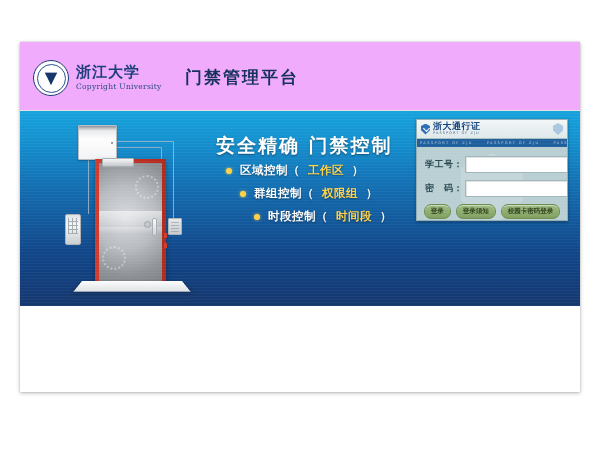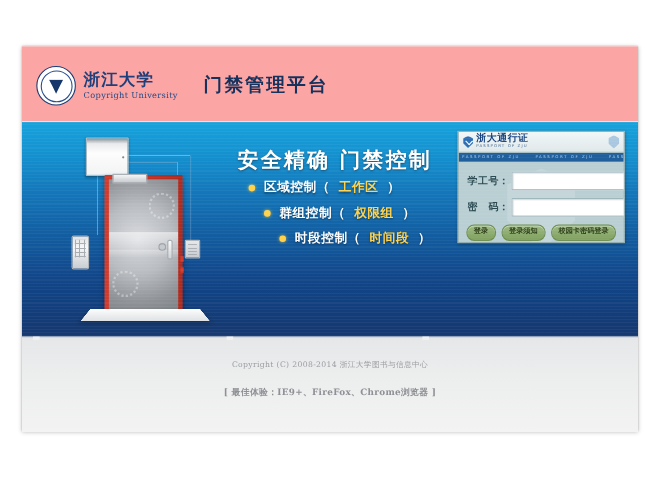--- a/index.html
+++ b/index.html
@@ -10,21 +10,21 @@
   }
   .page{
     position:absolute;left:20px;top:42px;width:560px;height:350px;
     background:#ffffff;
     box-shadow:0 1px 4px rgba(0,0,0,0.28), 0 0 1px rgba(0,0,0,0.25);
     overflow:hidden;
   }
 
   
   .header{
-    position:relative;height:68px;background:#fca5a5;
+    position:relative;height:68px;background:#f0abfc;
     border-bottom:1px solid #e3e3e3;
   }
   .logo-wrap{
     position:absolute;left:13px;top:18px;display:flex;align-items:center;gap:7px;
   }
   .seal{
     width:34px;height:34px;border-radius:50%;
     border:1px solid #1b3c74;
     position:relative;flex:none;
     background:#fff;
@@ -359,23 +359,14 @@
 
         <div class="btnrow">
           <button class="gbtn">登录</button>
           <button class="gbtn">登录须知</button>
           <button class="gbtn">校园卡密码登录</button>
         </div>
       </div>
     </div>
   </div>
 
-  <div class="footer">
-    <div class="foot-tabs">
-      <i style="left:10px"></i>
-        <i style="left:186px"></i>
-        <i style="left:364px"></i>
-    </div>
-    <div class="copyright">Copyright (C) 2008-2014 浙江大学图书与信息中心</div>
-    <div class="browsers">[ 最佳体验：IE9+、FireFox、Chrome浏览器 ]</div>
-  </div>
 
 </div>
 
 </body></html>

